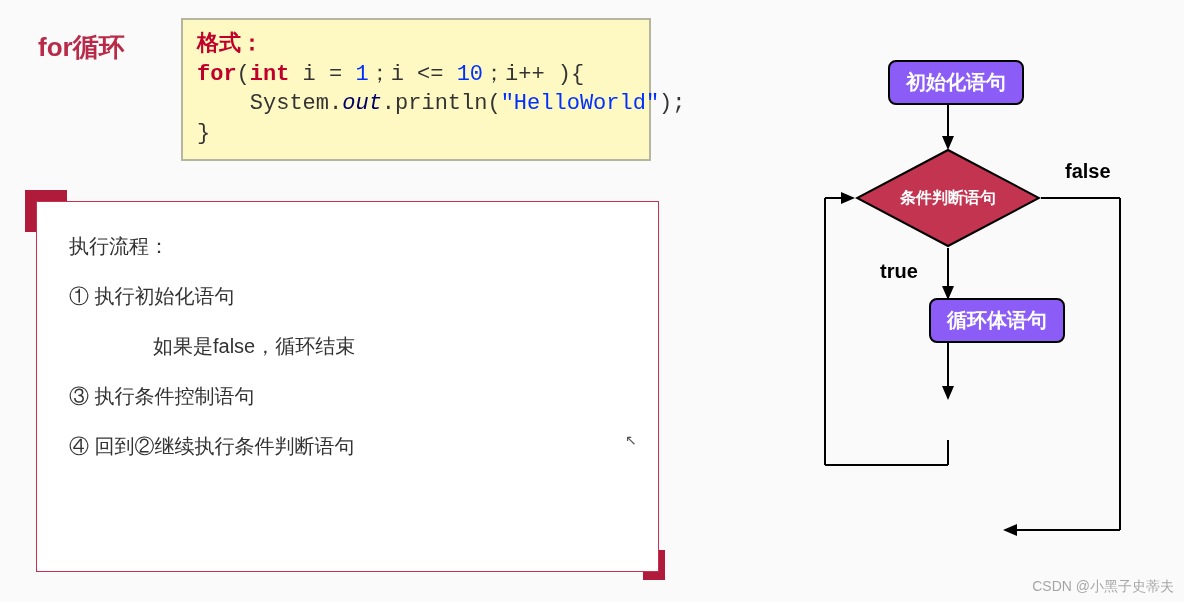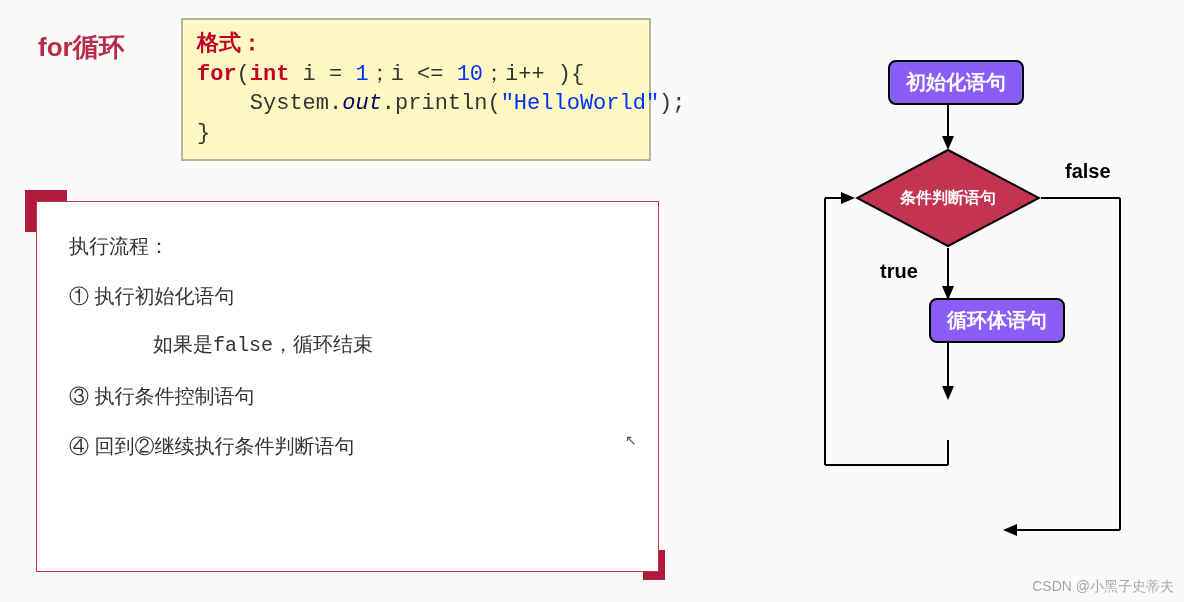--- a/index.html
+++ b/index.html
@@ -73,21 +73,21 @@
     right: 6px;
     bottom: 8px;
     background: #fff;
     border: 1px solid #c7314e;
     padding: 28px 10px 10px 32px;
     font-size: 20px;
     color: #333;
     line-height: 1.6;
   }
   .panel p { margin-bottom: 18px; }
-  .panel .indent { padding-left: 84px; font-family: Liberation Mono, monospace; }
+  .panel .indent { padding-left: 84px; }
 
   .cursor-arrow {
     position: absolute;
     left: 625px;
     top: 432px;
     font-size: 14px;
     color: #555;
   }
 
   

